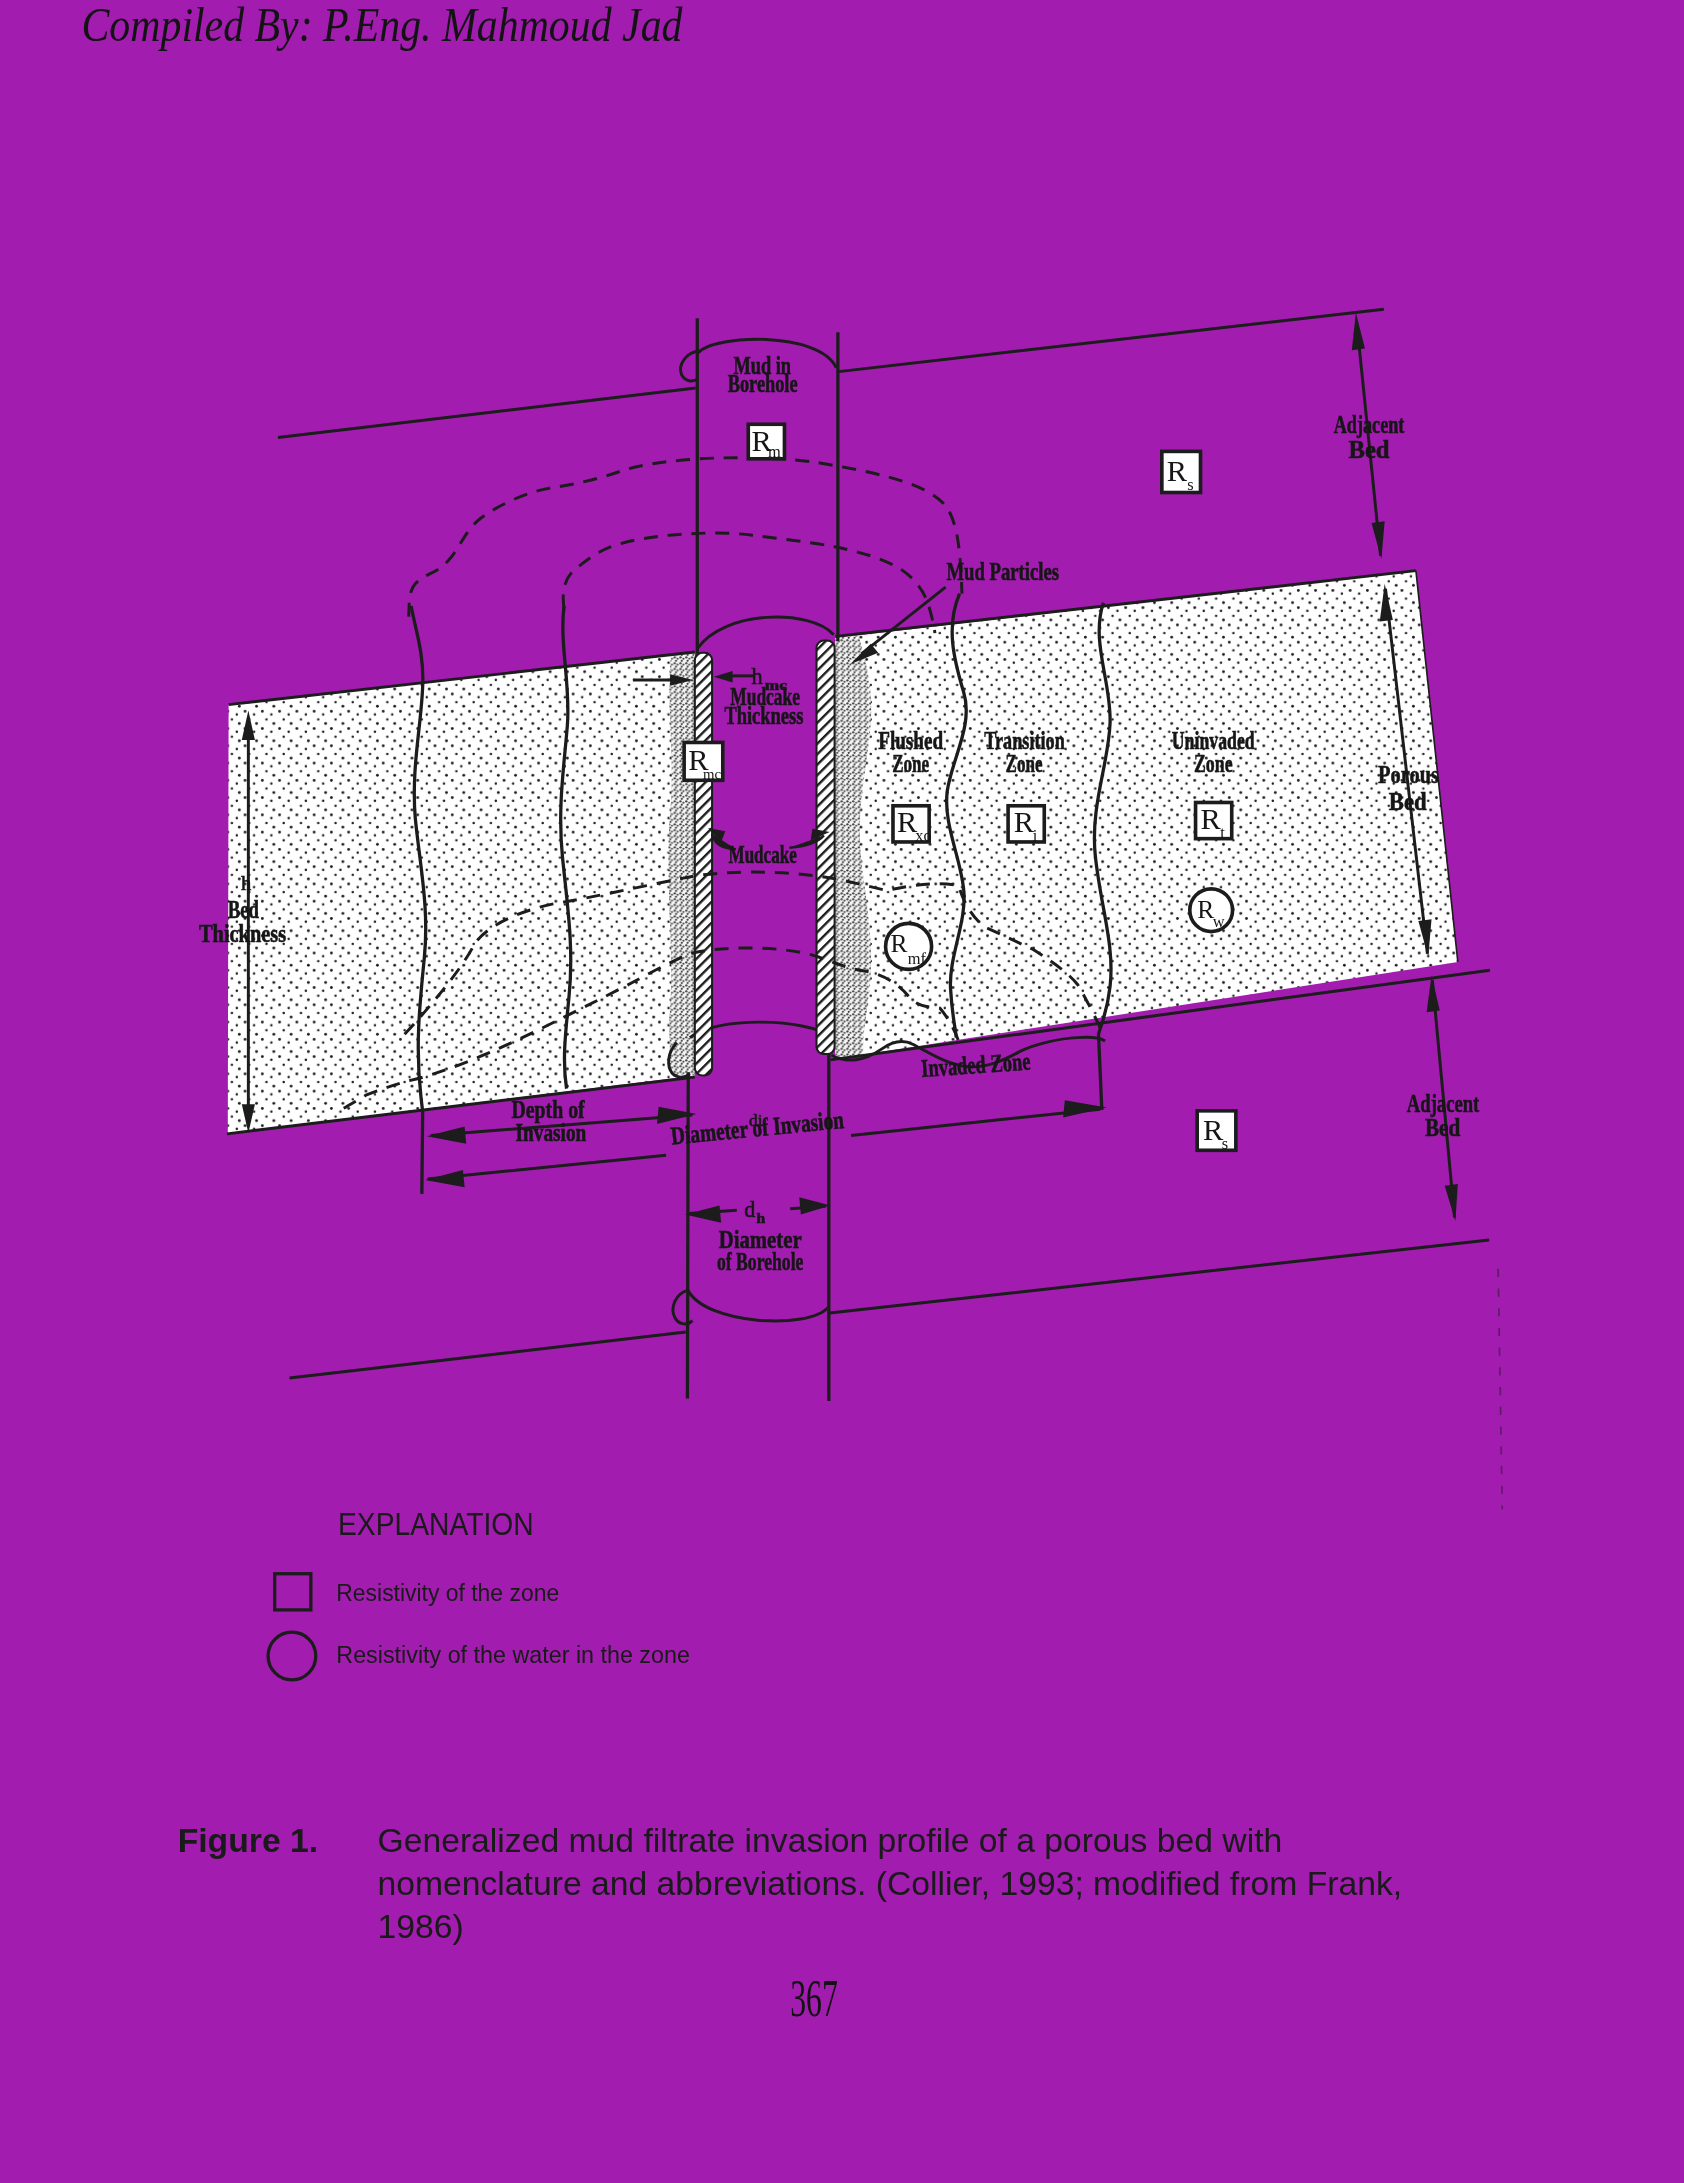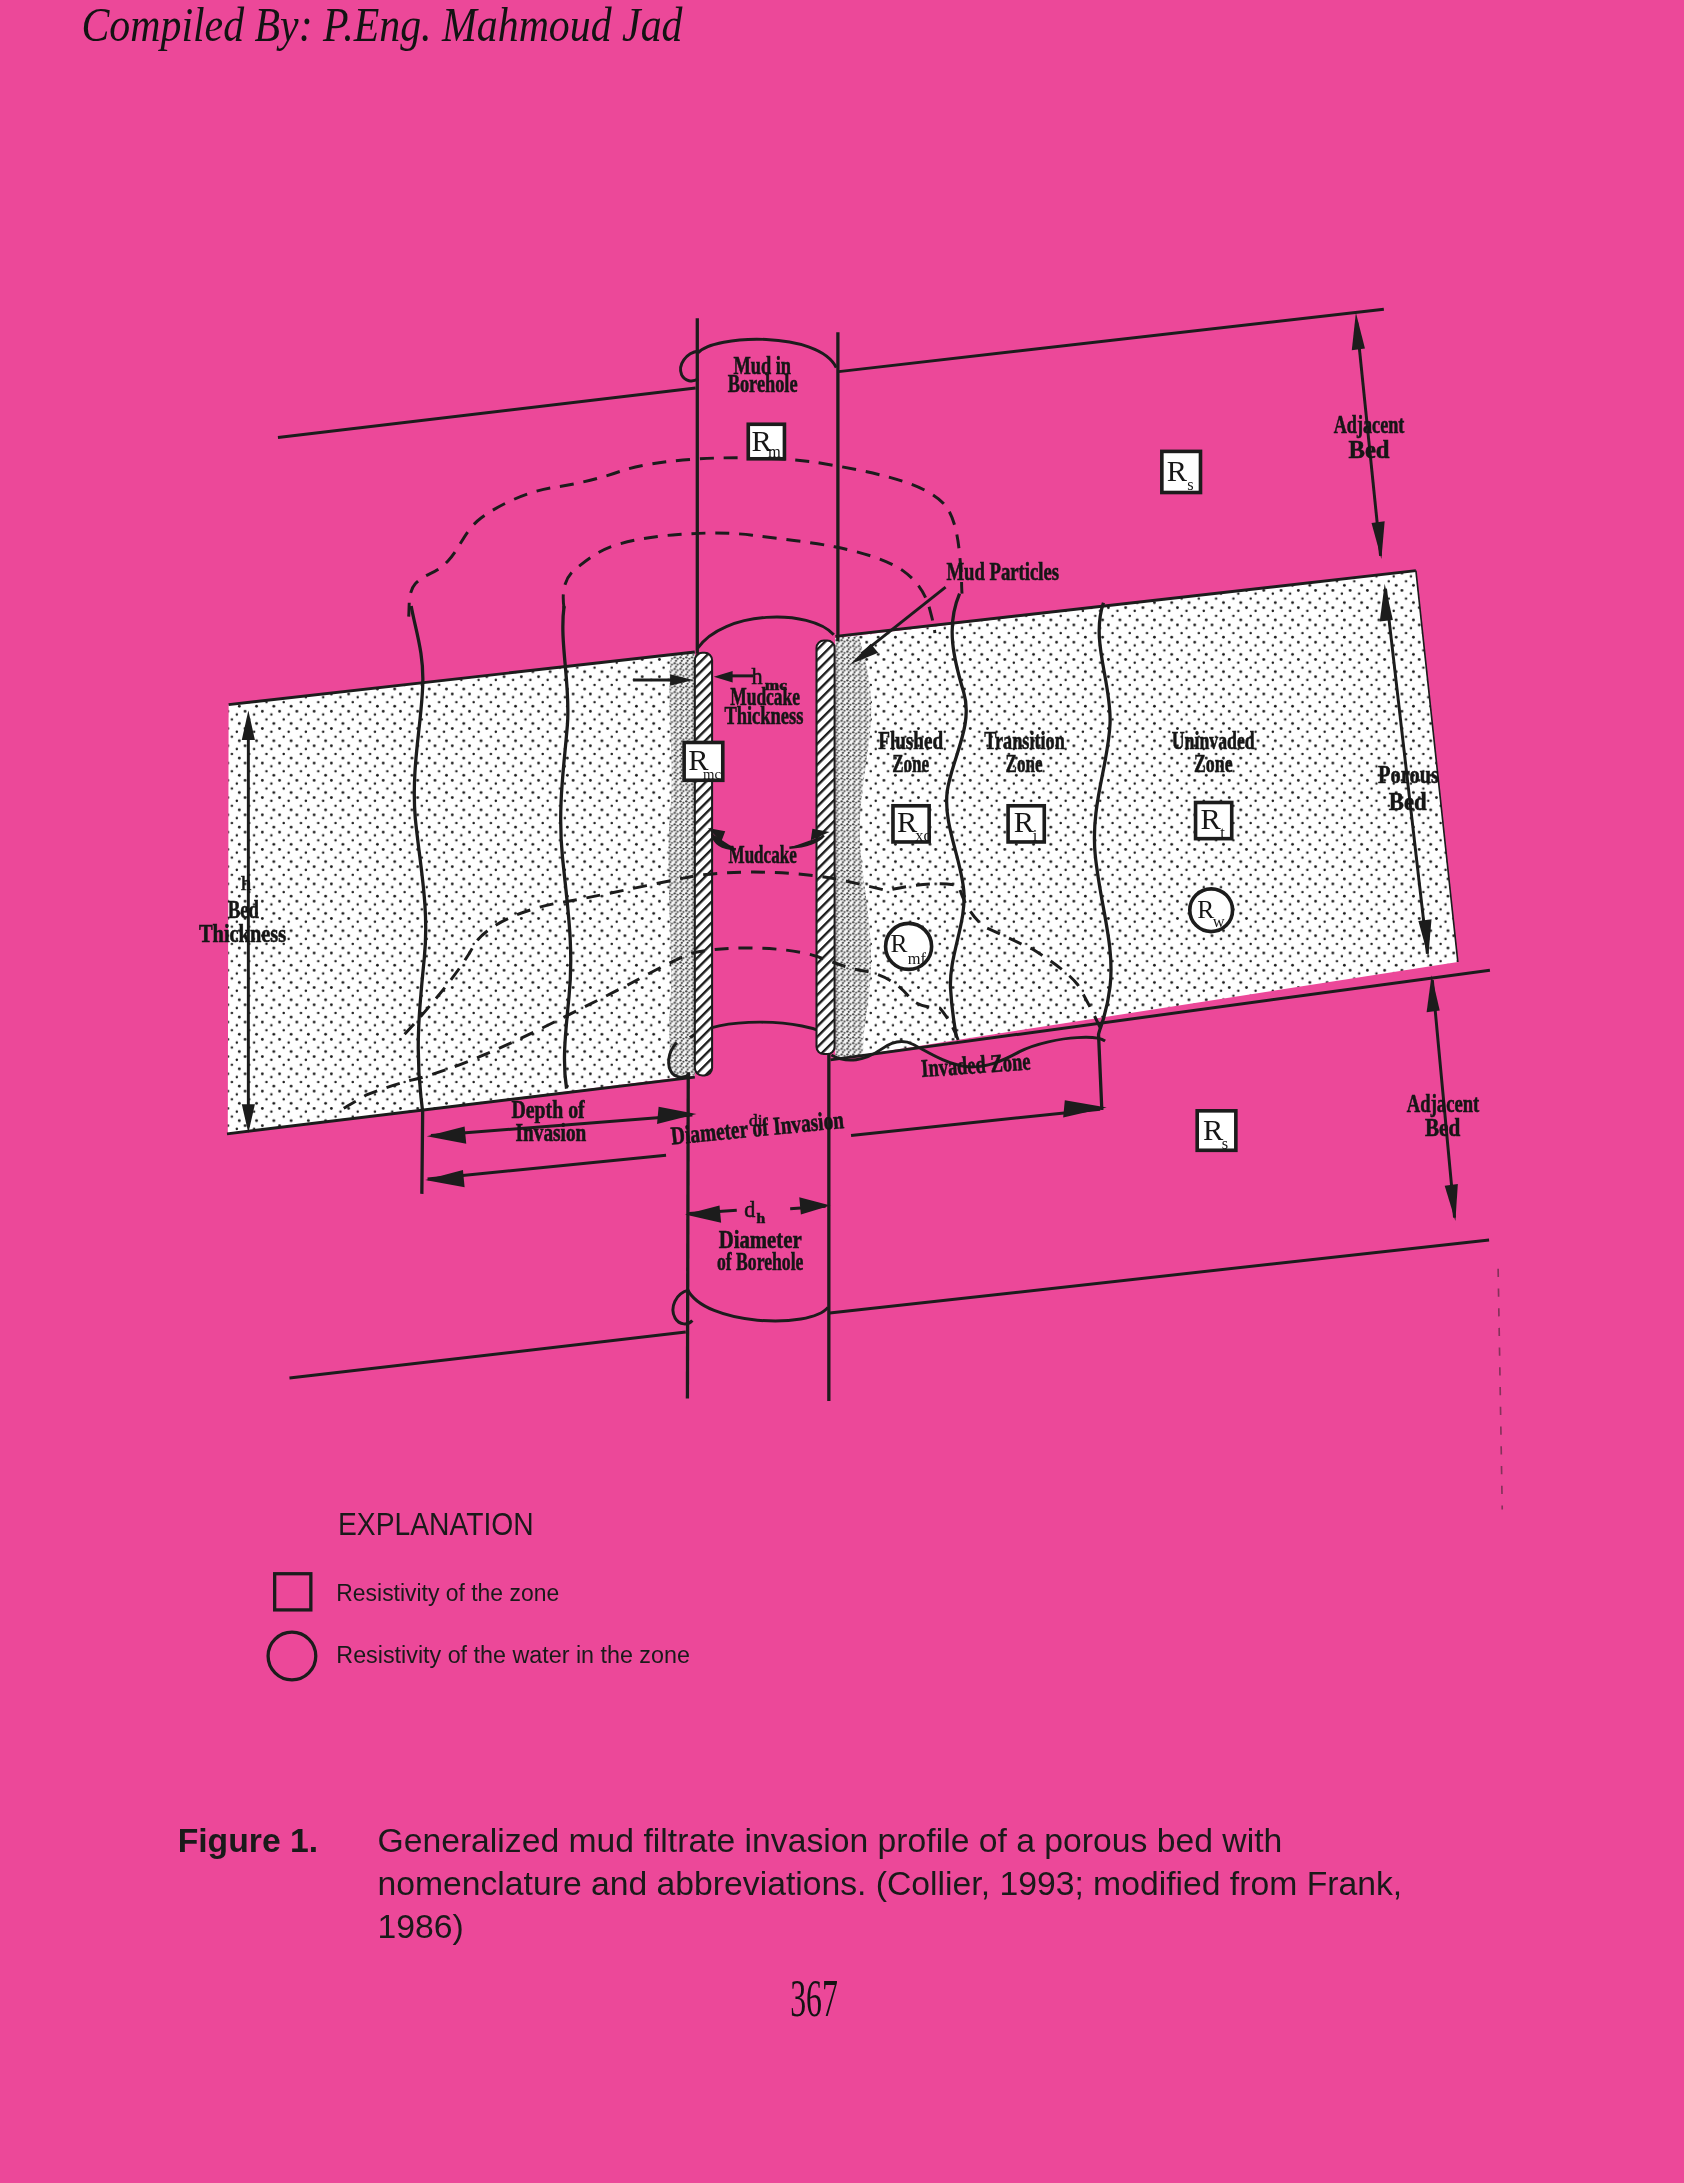--- a/index.html
+++ b/index.html
@@ -1,16 +1,16 @@
 <!DOCTYPE html>
 <html style="font-size:13px"><head>
 <meta charset="utf-8">
 <style>
 html,body{margin:0;padding:0;background:#fff;}
-#page{position:relative;width:1684px;height:2183px;background:#ec4899;overflow:hidden;}
+#page{position:relative;width:1684px;height:2183px;background:#a21caf;overflow:hidden;}
 svg{position:absolute;left:0;top:0;}
 .lbl{font-family:"Liberation Serif",serif;font-weight:bold;fill:#161616;stroke:#161616;stroke-width:0.7;}
 .sans{font-family:"Liberation Sans",sans-serif;fill:#1a1a1a;}
 </style>
 </head>
 <body>
 <div id="page">
 <svg width="1684" height="2183" viewBox="0 0 2048 2655">
 <defs>
 <pattern id="dots" width="21" height="21" patternUnits="userSpaceOnUse">

